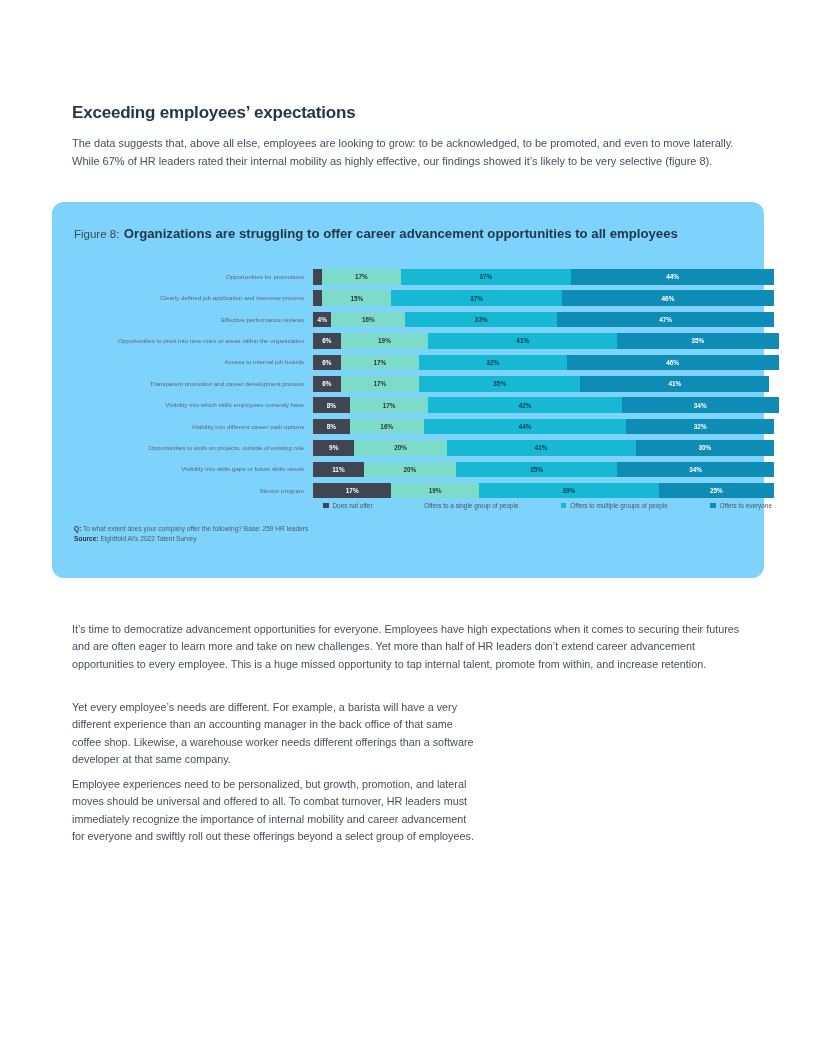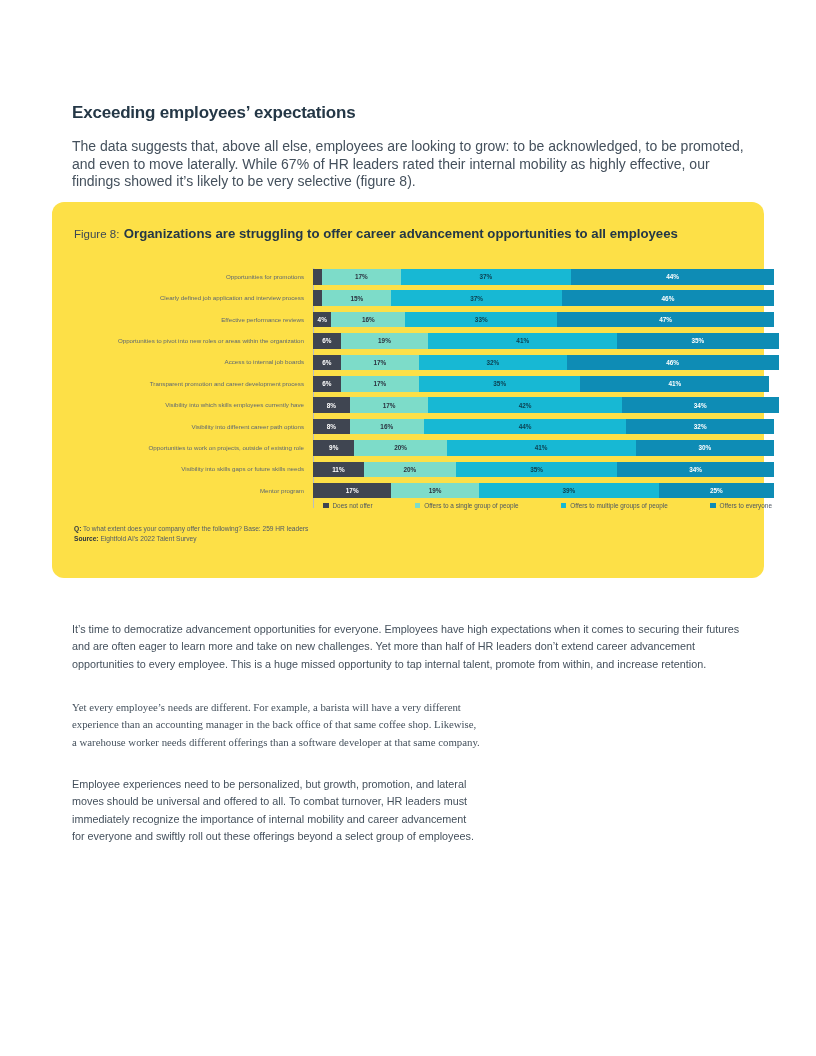--- a/index.html
+++ b/index.html
@@ -15,28 +15,28 @@
   .page{position:relative;width:816px;height:824px;}
 
   
   .section-title{
     position:absolute;left:72px;top:92px;
     font-size:17px;font-weight:bold;color:#243746;
     letter-spacing:-0.2px;
   }
   .intro{
     position:absolute;left:72px;top:124px;width:676px;
-    font-size:14px;line-height:17.5px;color:#44505c;
+    font-size:11px;line-height:17.5px;color:#44505c;
   }
 
   
   .figure-panel{
     position:absolute;left:52px;top:202px;
     width:712px;height:376px;
-    background:#fde047;border-radius:12px;
+    background:#7dd3fc;border-radius:12px;
   }
   .fig-head{
     position:absolute;left:22px;top:22px;width:640px;
   }
   .fig-label{
     font-size:11.5px;color:#3d4853;font-weight:normal;
     display:inline;vertical-align:baseline;
   }
   .fig-title{
     font-size:13.2px;color:#243746;font-weight:bold;
@@ -111,21 +111,21 @@
   
   .para-wide{
     position:absolute;left:72px;width:676px;
     font-size:10.8px;line-height:17.5px;color:#44505c;
   }
   .para-narrow{
     position:absolute;left:72px;width:408px;
     font-size:10.8px;line-height:17.5px;color:#44505c;
   }
   #p2{top:610px;}
-  #p3{top:688px;font-family:Liberation Serif, serif;}
+  #p3{top:688px;}
   #p4{top:765px;}
 
   
   .callout{
     position:absolute;left:496px;top:698px;
     width:320px;height:140px;
     background:#74d5c4;
   }
   .callout-text{
     position:absolute;left:34px;top:35px;width:260px;

